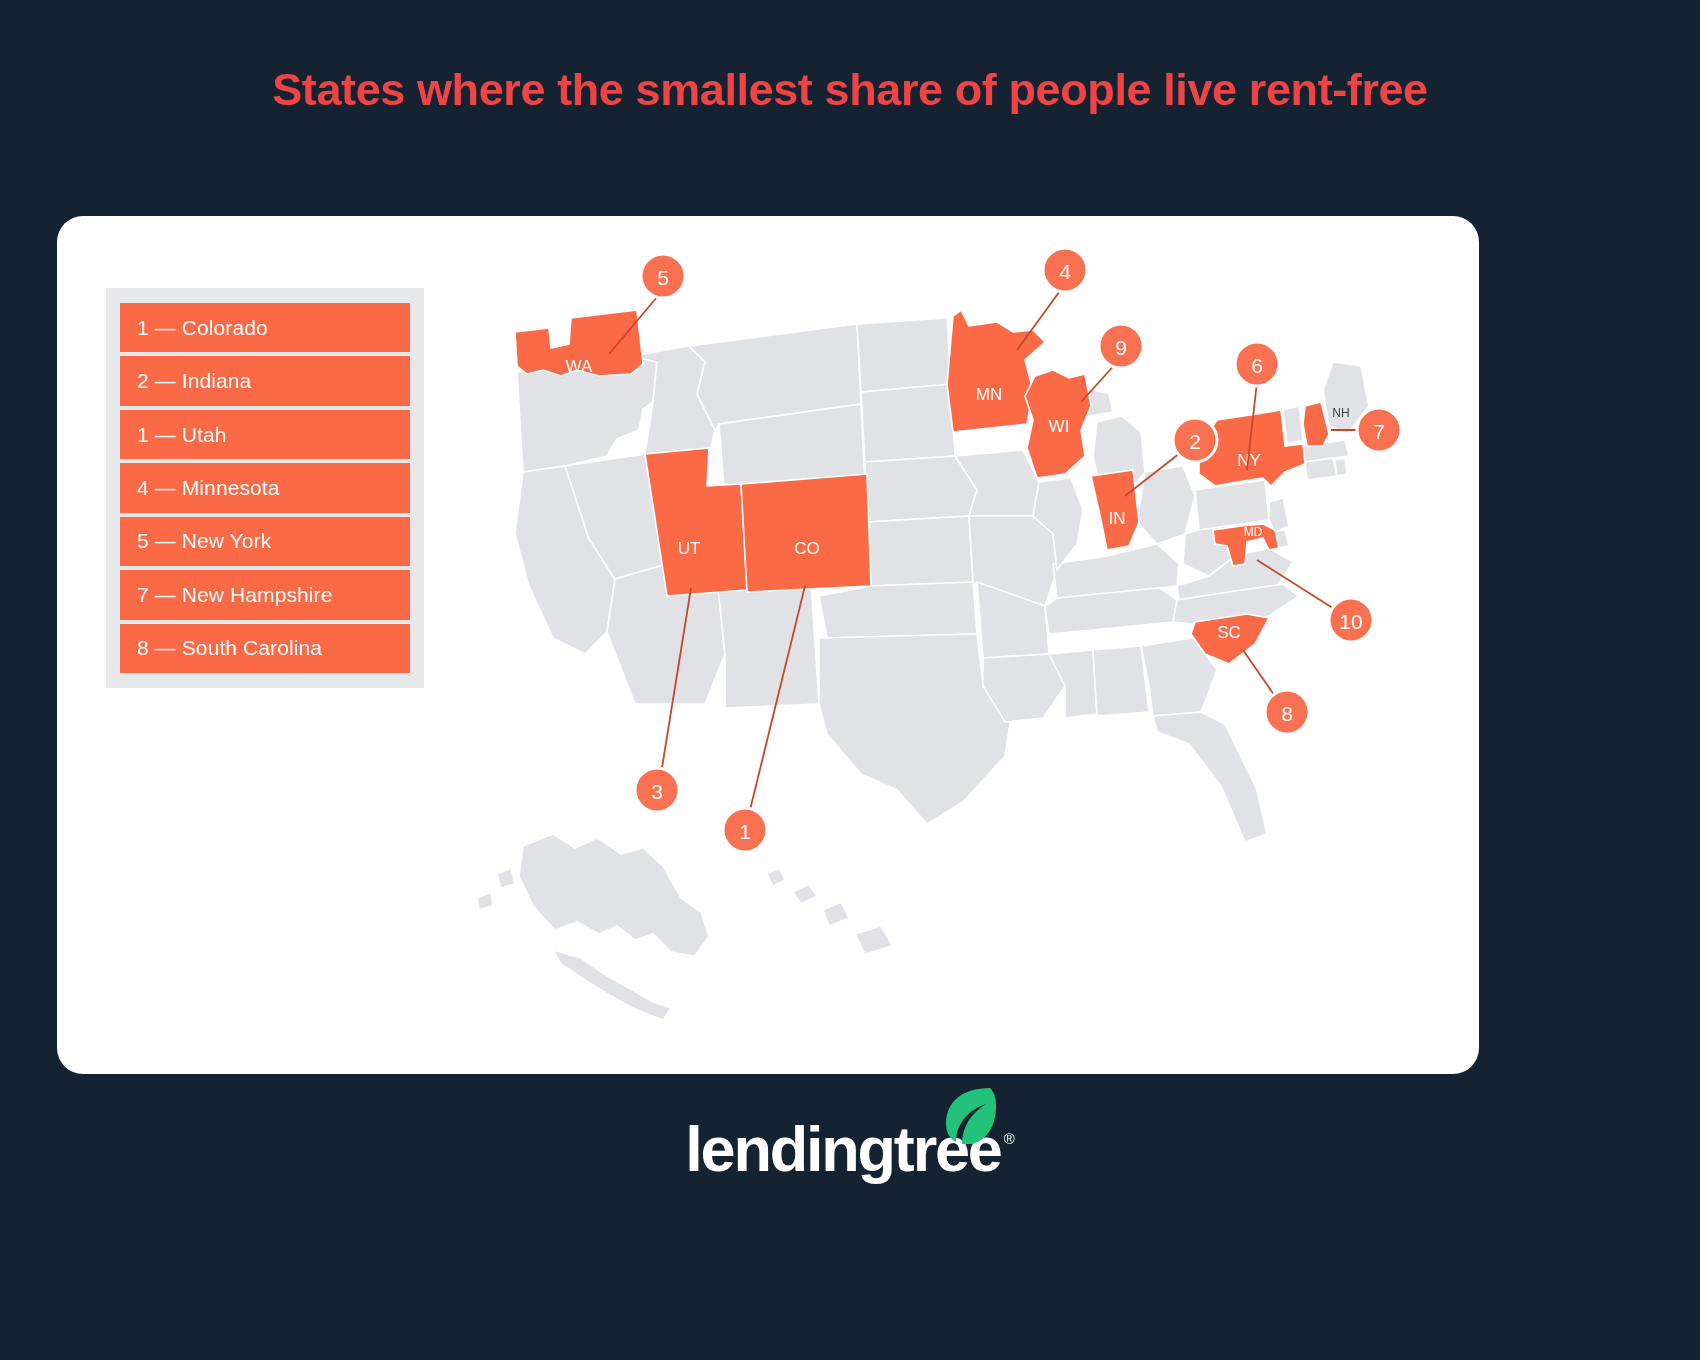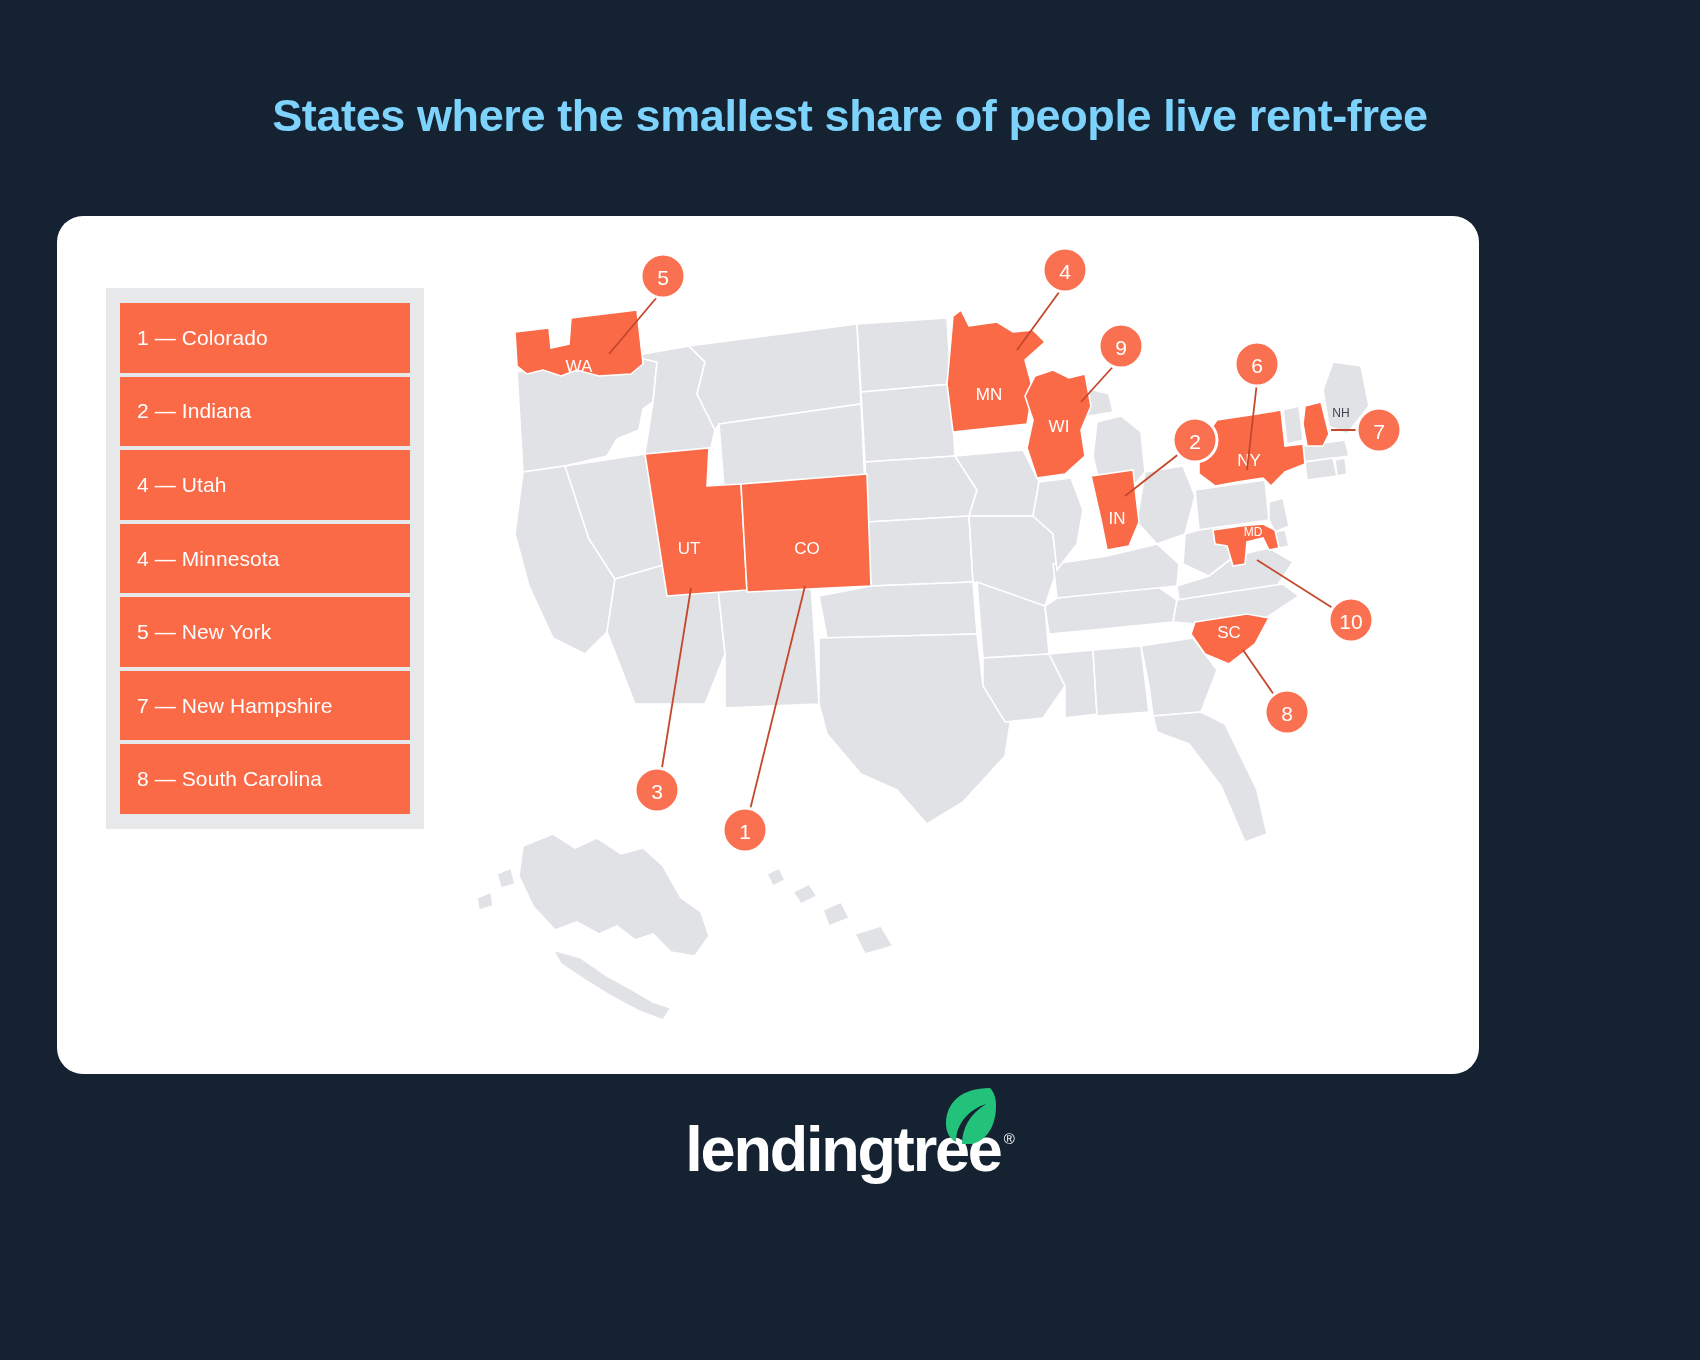--- a/index.html
+++ b/index.html
@@ -6,41 +6,41 @@
   html, body {
     width: 1700px; height: 1360px;
     background: #152232;
     font-family: "Liberation Sans", sans-serif;
     overflow: hidden;
   }
   .page { position: relative; width: 1700px; height: 1360px; background: #152232; }
 
   .title {
     position: absolute;
-    left: 0; right: 0; top: 90px;
+    left: 0; right: 0; top: 64px;
     text-align: center;
-    color: #7dd3fc;
+    color: #ef4444;
     font-size: 45px;
     font-weight: bold;
     letter-spacing: -0.4px;
   }
 
   .card {
     position: absolute;
     left: 57px; top: 216px;
     width: 1422px; height: 858px;
     background: #ffffff;
     border-radius: 26px;
   }
 
   
   .legend-frame {
     position: absolute;
     left: 49px; top: 72px;
-    width: 318px; height: 541px;
+    width: 318px; height: 400px;
     background: #e7e8ea;
     padding: 15px 14px;
   }
   .legend-list { display: flex; flex-direction: column; gap: 4px; height: 100%; }
   .legend-row {
     flex: 1;
     background: #fa6a46;
     color: #ffffff;
     display: flex;
     align-items: center;
@@ -98,21 +98,21 @@
 
     <div class="legend-frame">
       <div class="legend-list">
         <div class="legend-row">
             <span>1 — Colorado</span>
           </div>
         <div class="legend-row">
             <span>2 — Indiana</span>
           </div>
         <div class="legend-row">
-            <span>4 — Utah</span>
+            <span>1 — Utah</span>
           </div>
         <div class="legend-row">
             <span>4 — Minnesota</span>
           </div>
         <div class="legend-row">
             <span>5 — New York</span>
           </div>
         <div class="legend-row">
             <span>7 — New Hampshire</span>
           </div>

